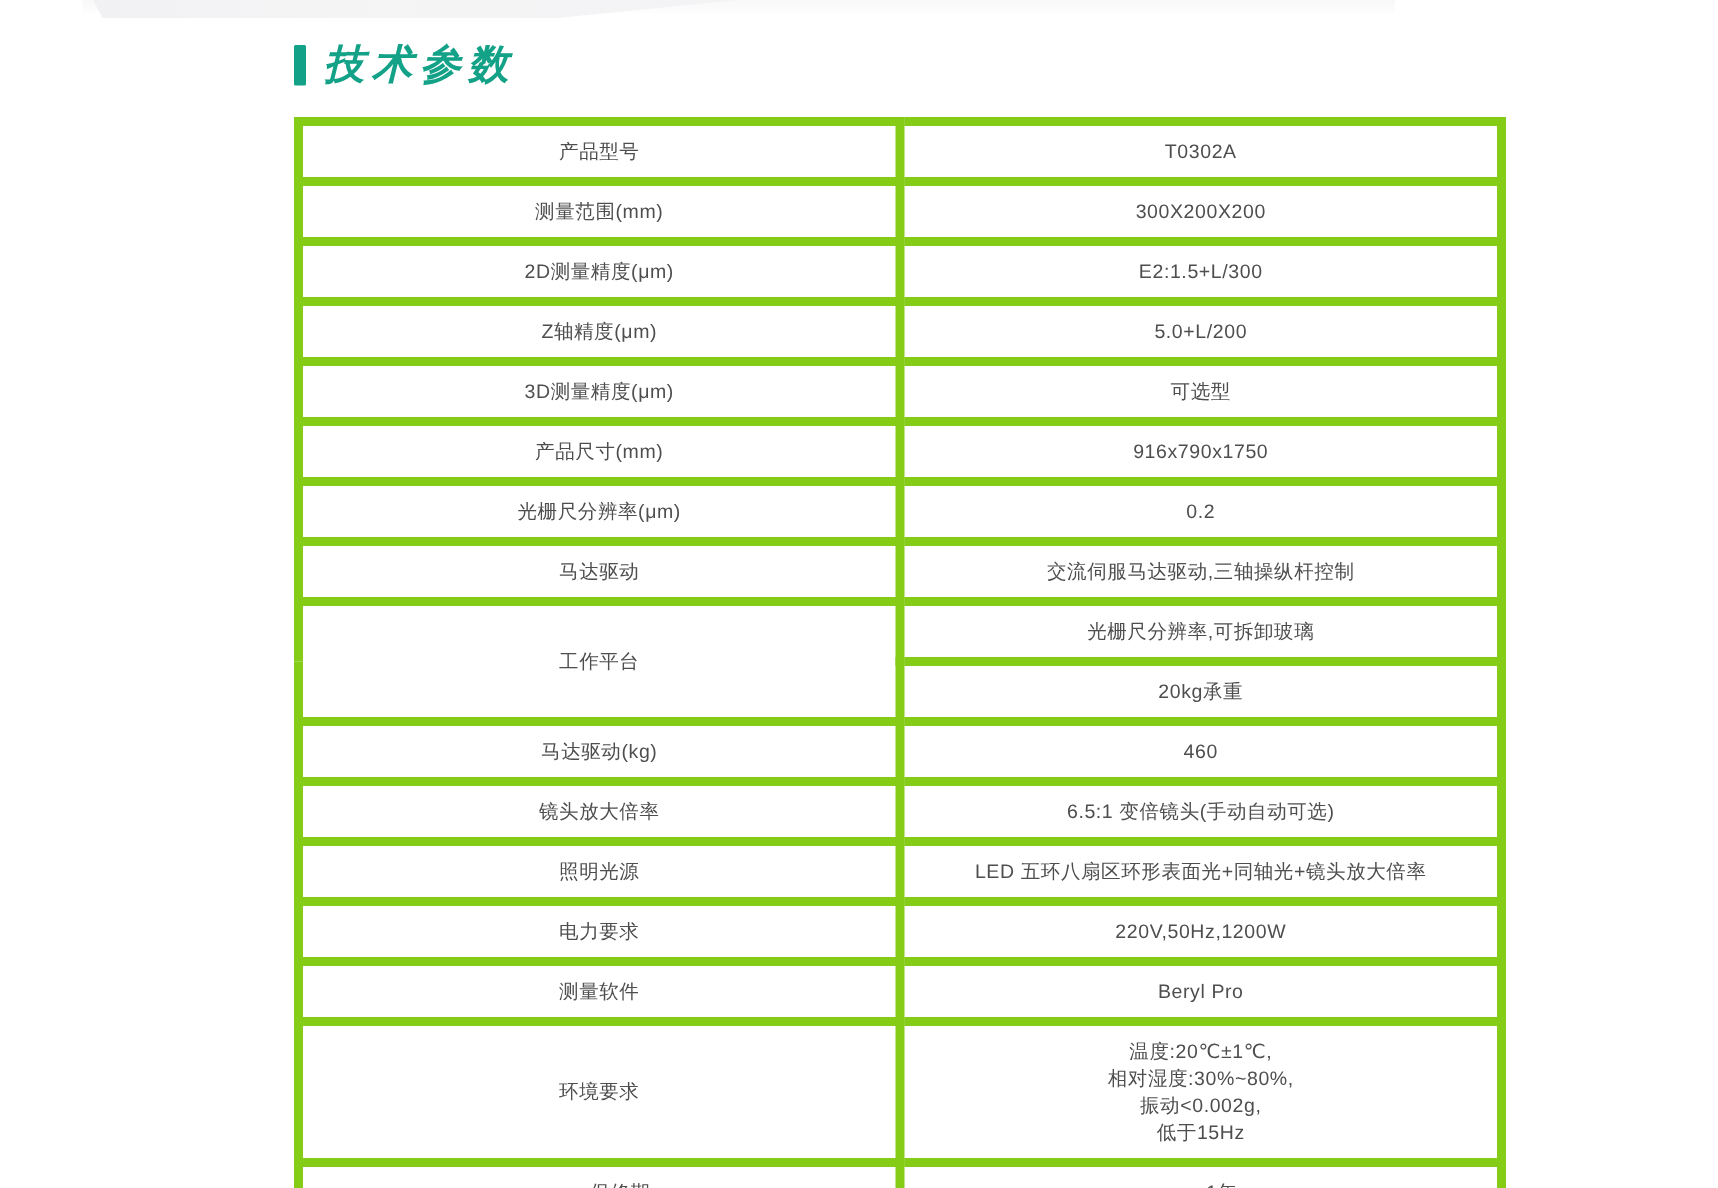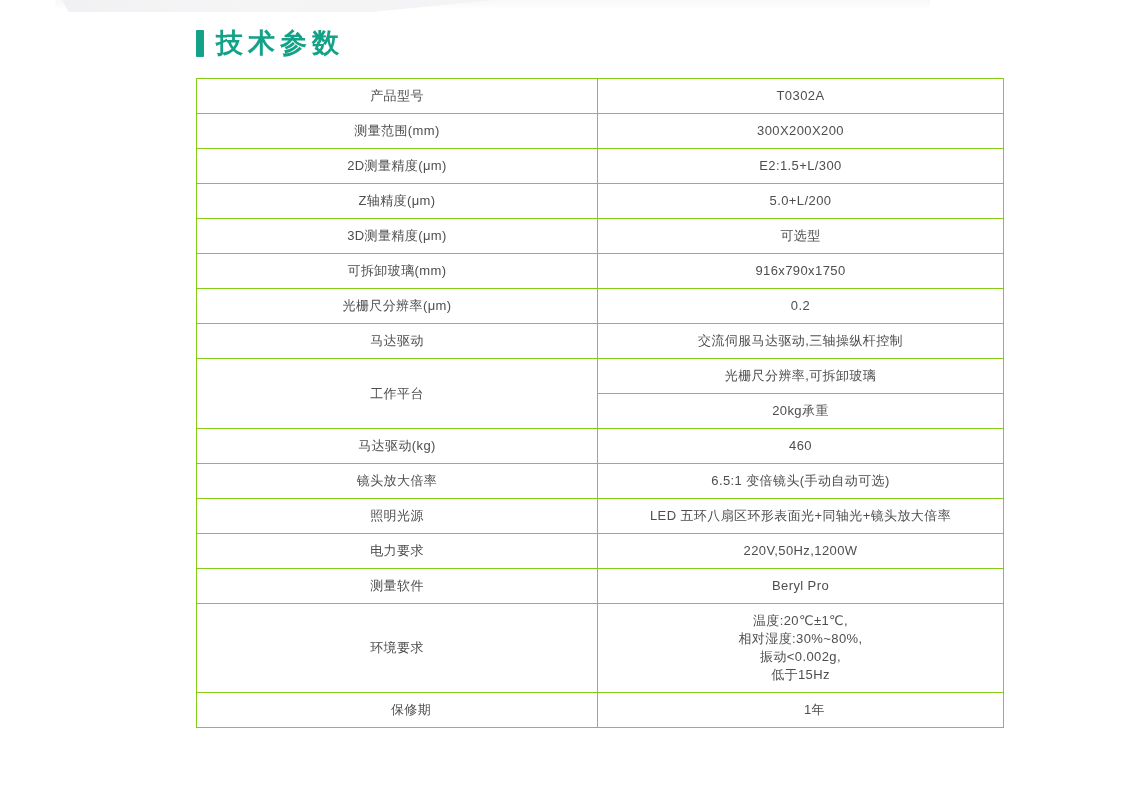--- a/index.html
+++ b/index.html
@@ -36,20 +36,21 @@
     clip-path: polygon(0 0, 100% 0, 72% 100%, 1.5% 100%);
     border-bottom-left-radius: 8px;
     pointer-events: none;
   }
 
   .section-header {
     position: absolute;
     left: 196px;
     top: 30px;
     display: flex;
+    font-style: italic;
   }
   .accent-bar {
     display: inline-block;
     width: 8px;
     height: 27px;
     background: #13a287;
     border-radius: 1px;
     margin-right: 12px;
   }
   .section-title {
@@ -66,21 +67,21 @@
     left: 196px;
     top: 78px;
     width: 808px;
   }
   table.spec-table {
     width: 808px;
     border-collapse: collapse;
     table-layout: fixed;
   }
   table.spec-table td {
-    border: 1px solid #84cc16;
+    border: 6px solid #84cc16;
     font-size: 13px;
     color: #4e4e4e;
     text-align: center;
     vertical-align: middle;
     height: 35px;
     padding: 8px 12px;
     line-height: 18px;
     box-sizing: border-box;
     letter-spacing: 0.4px;
   }
@@ -120,21 +121,21 @@
         </tr>
         <tr>
           <td class="label-cell">Z轴精度(μm)</td>
           <td class="value-cell">5.0+L/200</td>
         </tr>
         <tr>
           <td class="label-cell">3D测量精度(μm)</td>
           <td class="value-cell">可选型</td>
         </tr>
         <tr>
-          <td class="label-cell">可拆卸玻璃(mm)</td>
+          <td class="label-cell">产品尺寸(mm)</td>
           <td class="value-cell">916x790x1750</td>
         </tr>
         <tr>
           <td class="label-cell">光栅尺分辨率(μm)</td>
           <td class="value-cell">0.2</td>
         </tr>
         <tr>
           <td class="label-cell">马达驱动</td>
           <td class="value-cell">交流伺服马达驱动,三轴操纵杆控制</td>
         </tr>

